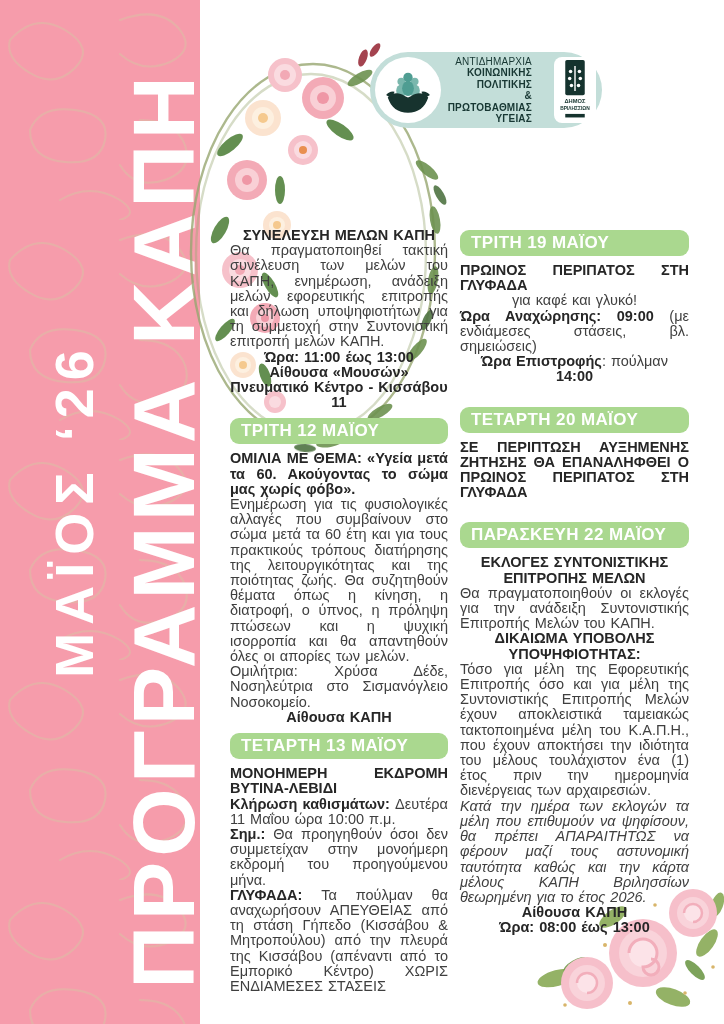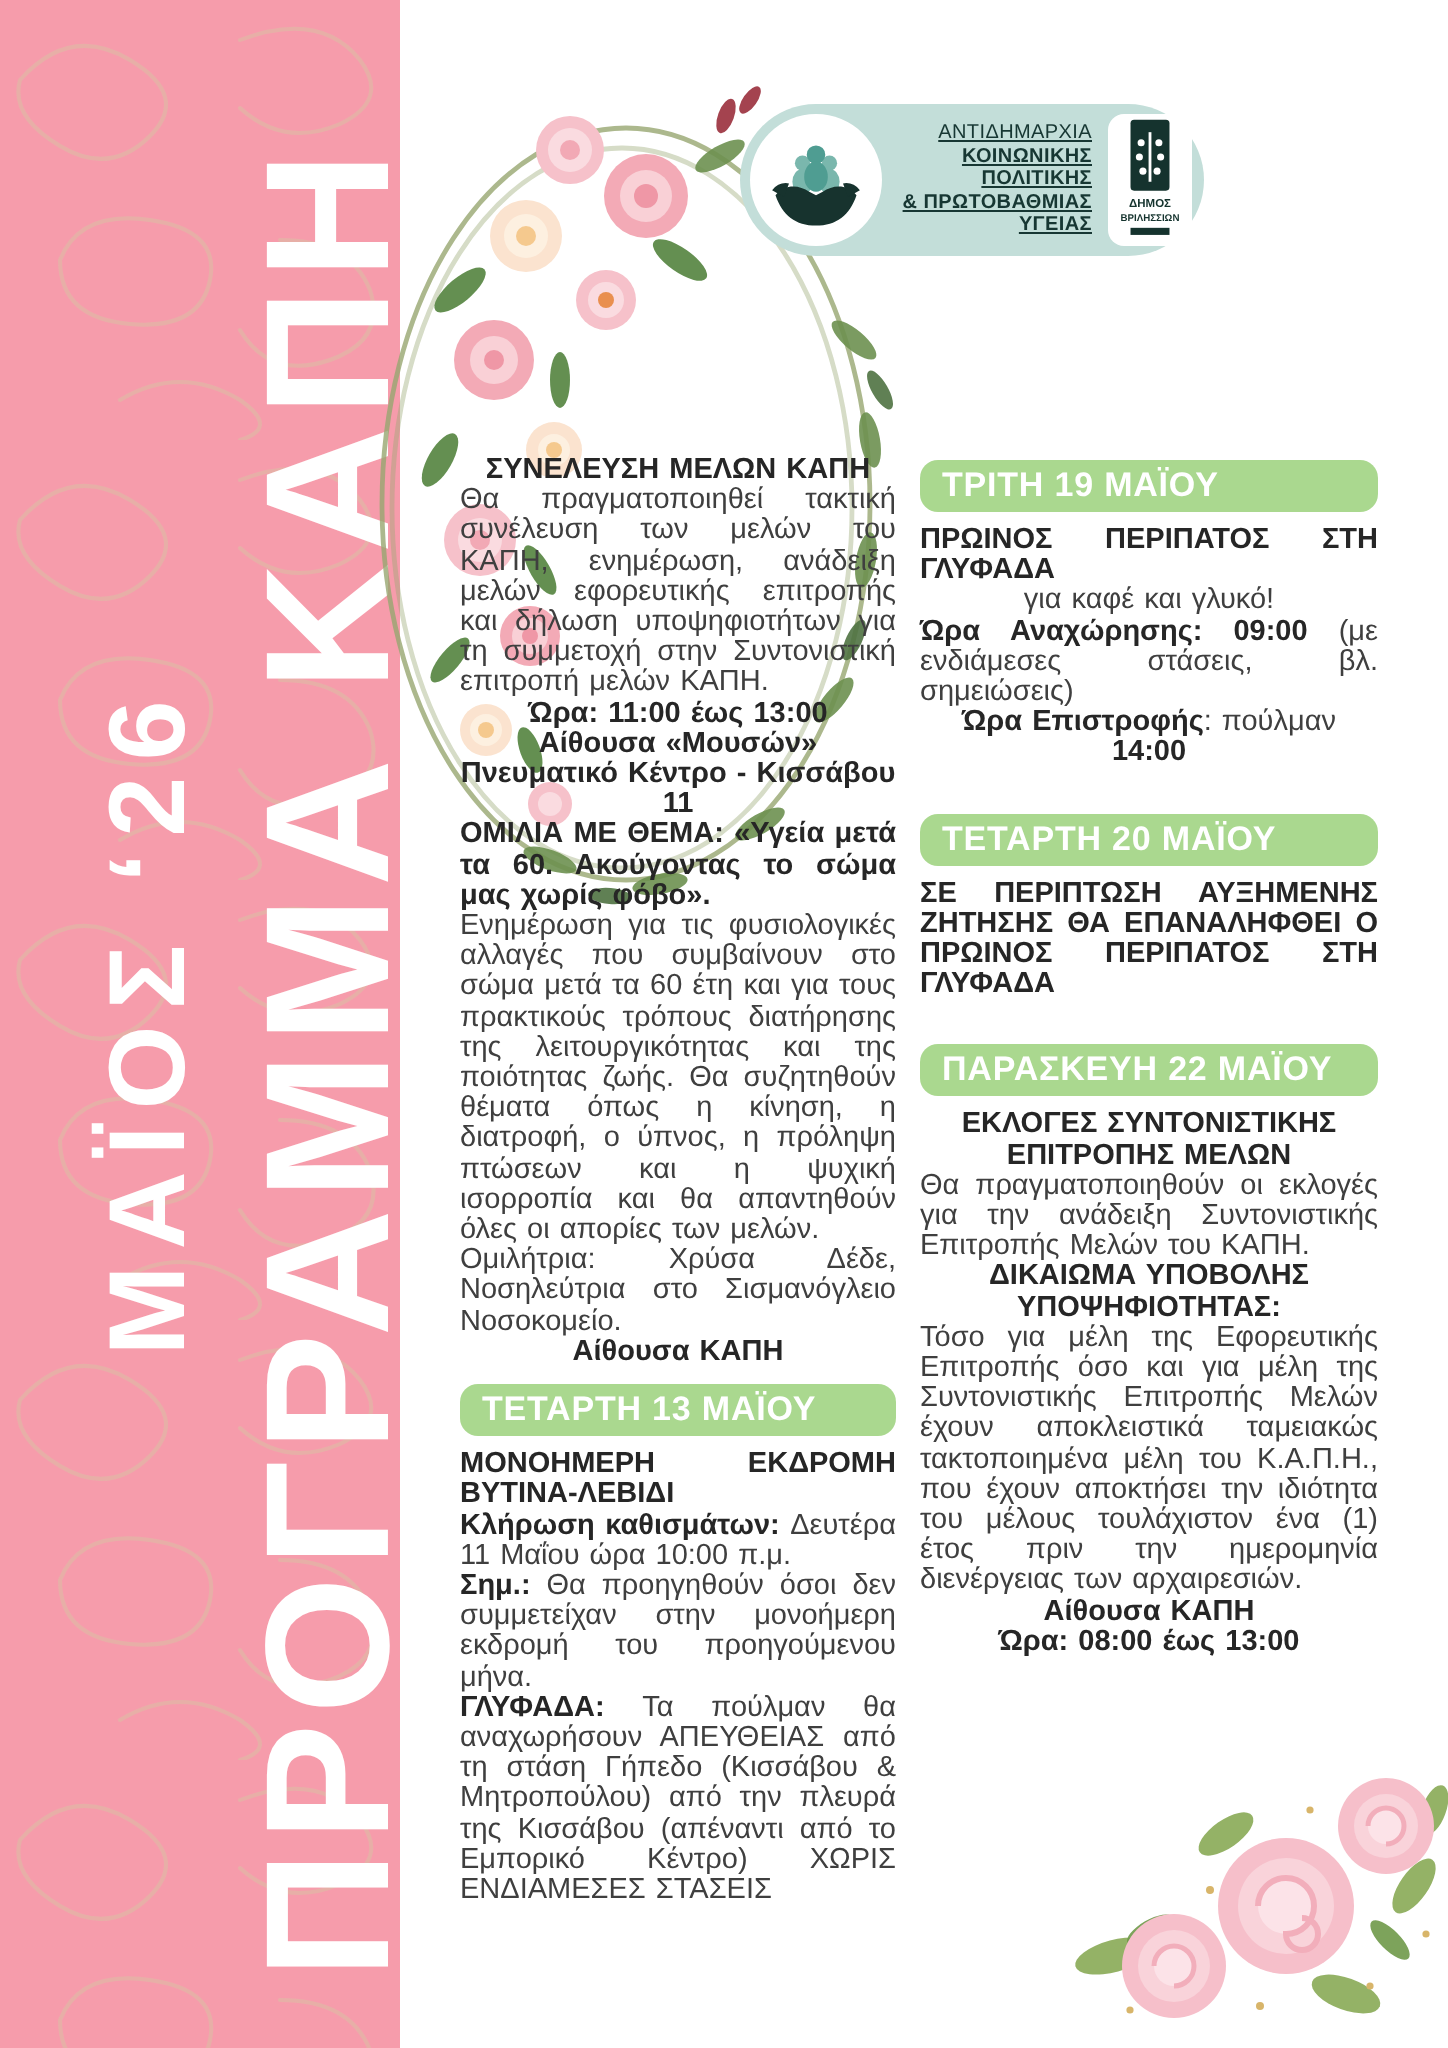--- a/index.html
+++ b/index.html
@@ -24,21 +24,21 @@
   .logo-pill{
     position:absolute;left:370px;top:52px;width:232px;height:76px;border-radius:38px;
     background:var(--teal,#c3ded9);z-index:4;display:flex;align-items:center;
   }
   .logo-circle{
     width:66px;height:66px;border-radius:50%;background:#ffffff;margin-left:5px;
     display:flex;align-items:center;justify-content:center;flex:0 0 auto;
   }
   .logo-text{
     flex:1;text-align:right;color:#173733;font-size:10px;line-height:11.5px;
-    padding-right:8px;letter-spacing:0.2px;text-decoration:underline;
+    padding-right:22px;letter-spacing:0.2px;
   }
   .logo-text .reg{font-weight:normal;}
   .logo-text .b{font-weight:bold;}
   .crest-box{
     width:42px;height:66px;background:#ffffff;border-radius:8px;margin-right:6px;
     display:flex;align-items:center;justify-content:center;flex:0 0 auto;
   }
   
   .banner{
     position:absolute;left:236px;top:146px;width:452px;height:66px;border-radius:33px;
@@ -220,20 +220,21 @@
   <main>
     <div class="col col-left">
         <section>
           <p class="para al"><span class="s-b">ΣΥΝΕΛΕΥΣΗ ΜΕΛΩΝ ΚΑΠΗ</span></p>
           <p class="para aj"><span class="s-n">Θα πραγματοποιηθεί τακτική συνέλευση των μελών του ΚΑΠΗ, ενημέρωση, ανάδειξη μελών εφορευτικής επιτροπής και δήλωση υποψηφιοτήτων για τη συμμετοχή στην Συντονιστική επιτροπή μελών ΚΑΠΗ.</span></p>
           <p class="para al"><span class="s-b">Ώρα: 11:00 έως 13:00</span></p>
           <p class="para al"><span class="s-b">Αίθουσα «Μουσών»</span></p>
           <p class="para al"><span class="s-b">Πνευματικό Κέντρο - Κισσάβου 11</span></p>
         </section>
         <section>
+          <div class="chip">ΤΡΙΤΗ 12 ΜΑΪΟΥ</div>
           <p class="para aj"><span class="s-b">ΟΜΙΛΙΑ ΜΕ ΘΕΜΑ: «Υγεία μετά τα 60. Ακούγοντας το σώμα μας χωρίς φόβο».</span></p>
           <p class="para aj"><span class="s-n">Ενημέρωση για τις φυσιολογικές αλλαγές που συμβαίνουν στο σώμα μετά τα 60 έτη και για τους πρακτικούς τρόπους διατήρησης της λειτουργικότητας και της ποιότητας ζωής. Θα συζητηθούν θέματα όπως η κίνηση, η διατροφή, ο ύπνος, η πρόληψη πτώσεων και η ψυχική ισορροπία και θα απαντηθούν όλες οι απορίες των μελών.</span></p>
           <p class="para aj"><span class="s-n">Ομιλήτρια: Χρύσα Δέδε, Νοσηλεύτρια στο Σισμανόγλειο Νοσοκομείο.</span></p>
           <p class="para al"><span class="s-b">Αίθουσα ΚΑΠΗ</span></p>
         </section>
         <section>
           <div class="chip">ΤΕΤΑΡΤΗ 13 ΜΑΪΟΥ</div>
           <p class="para aj"><span class="s-b">ΜΟΝΟΗΜΕΡΗ ΕΚΔΡΟΜΗ ΒΥΤΙΝΑ-ΛΕΒΙΔΙ</span></p>
           <p class="para aj"><span class="s-b">Κλήρωση καθισμάτων: </span><span class="s-n">Δευτέρα 11 Μαΐου ώρα 10:00 π.μ.</span></p>
           <p class="para aj"><span class="s-b">Σημ.: </span><span class="s-n">Θα προηγηθούν όσοι δεν συμμετείχαν στην μονοήμερη εκδρομή του προηγούμενου μήνα.</span></p>
@@ -251,20 +252,21 @@
         <section>
           <div class="chip">ΤΕΤΑΡΤΗ 20 ΜΑΪΟΥ</div>
           <p class="para aj"><span class="s-b">ΣΕ ΠΕΡΙΠΤΩΣΗ ΑΥΞΗΜΕΝΗΣ ΖΗΤΗΣΗΣ ΘΑ ΕΠΑΝΑΛΗΦΘΕΙ Ο ΠΡΩΙΝΟΣ ΠΕΡΙΠΑΤΟΣ ΣΤΗ ΓΛΥΦΑΔΑ</span></p>
         </section>
         <section>
           <div class="chip">ΠΑΡΑΣΚΕΥΗ 22 ΜΑΪΟΥ</div>
           <p class="para al"><span class="s-b">ΕΚΛΟΓΕΣ ΣΥΝΤΟΝΙΣΤΙΚΗΣ ΕΠΙΤΡΟΠΗΣ ΜΕΛΩΝ</span></p>
           <p class="para aj"><span class="s-n">Θα πραγματοποιηθούν οι εκλογές για την ανάδειξη Συντονιστικής Επιτροπής Μελών του ΚΑΠΗ.</span></p>
           <p class="para al"><span class="s-b">ΔΙΚΑΙΩΜΑ ΥΠΟΒΟΛΗΣ ΥΠΟΨΗΦΙΟΤΗΤΑΣ:</span></p>
           <p class="para aj"><span class="s-n">Τόσο για μέλη της Εφορευτικής Επιτροπής όσο και για μέλη της Συντονιστικής Επιτροπής Μελών έχουν αποκλειστικά ταμειακώς τακτοποιημένα μέλη του Κ.Α.Π.Η., που έχουν αποκτήσει την ιδιότητα του μέλους τουλάχιστον ένα (1) έτος πριν την ημερομηνία διενέργειας των αρχαιρεσιών.</span></p>
+          <p class="para aj"><span class="s-i">Κατά την ημέρα των εκλογών τα μέλη που επιθυμούν να ψηφίσουν, θα πρέπει ΑΠΑΡΑΙΤΗΤΩΣ να φέρουν μαζί τους αστυνομική ταυτότητα καθώς και την κάρτα μέλους ΚΑΠΗ Βριλησσίων θεωρημένη για το έτος 2026.</span></p>
           <p class="para al"><span class="s-b">Αίθουσα ΚΑΠΗ</span></p>
           <p class="para al"><span class="s-b">Ώρα: 08:00 έως 13:00</span></p>
         </section>
       </div>
   </main>
 
   <svg class="roses-br" width="189" height="149" viewBox="0 0 189 149" xmlns="http://www.w3.org/2000/svg">
     <g fill="#8fae5e" opacity="0.95">
       <ellipse cx="22" cy="103" rx="20" ry="8" transform="rotate(-15 22 103)"></ellipse>
       <ellipse cx="78" cy="42" rx="16" ry="7" transform="rotate(-35 78 42)"></ellipse>

